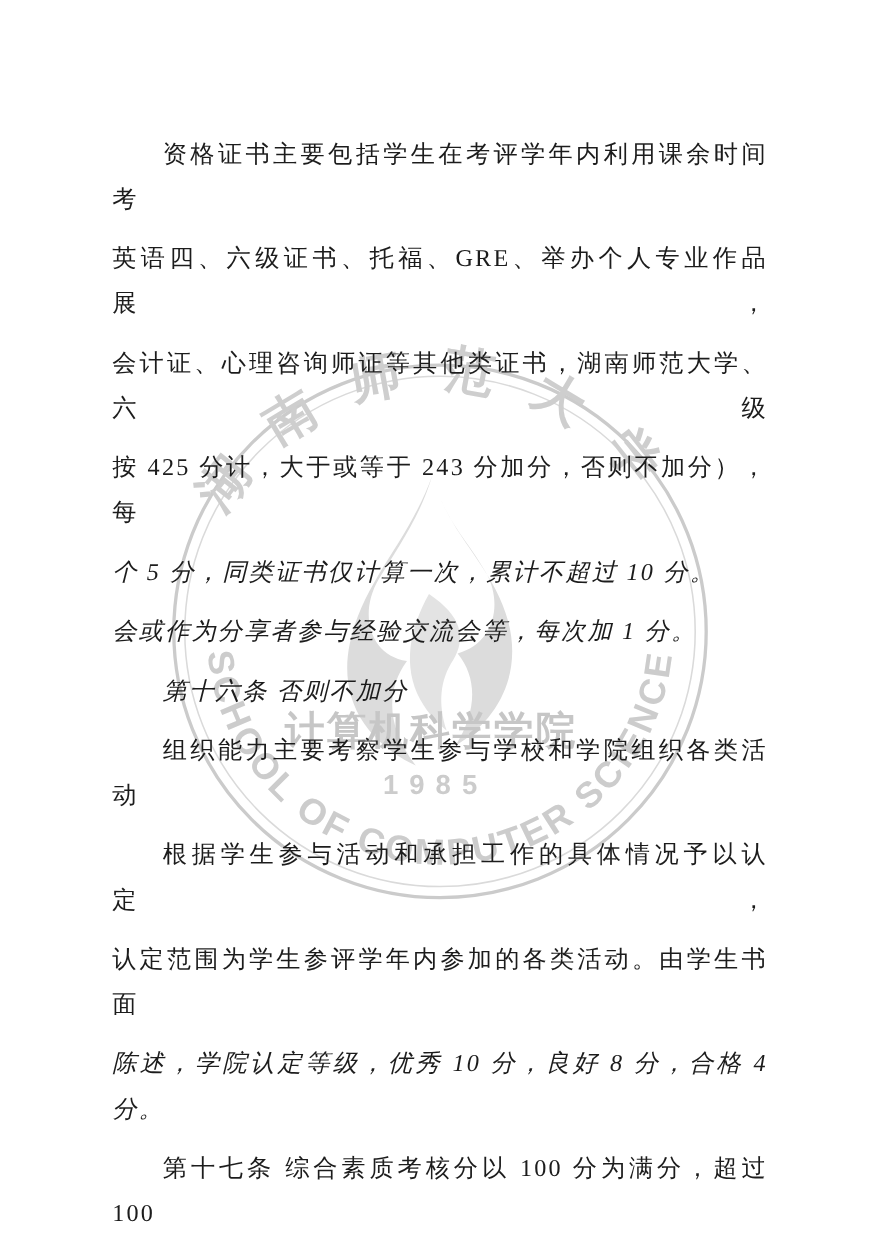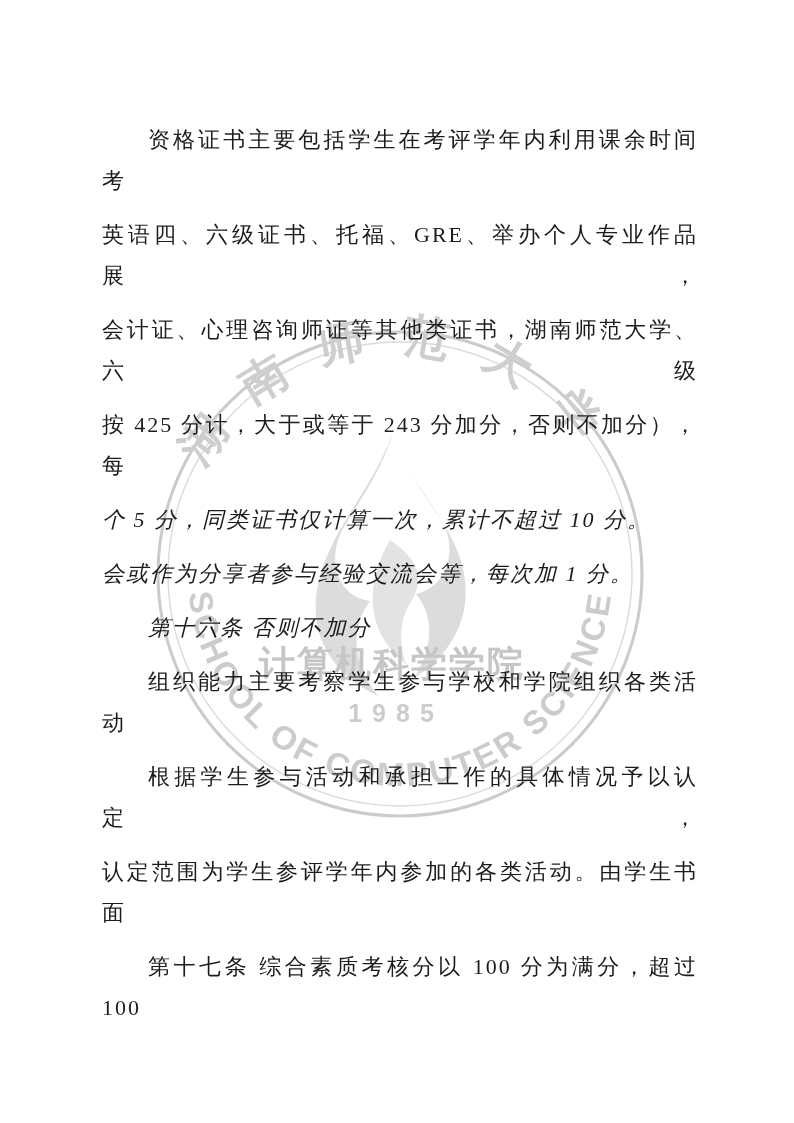--- a/index.html
+++ b/index.html
@@ -100,19 +100,20 @@
       </div>
       <div class="para">
         <div class="line first last">第十六条 否则不加分</div>
       </div>
       <div class="para">
         <div class="line first">组织能力主要考察学生参与学校和学院组织各类活动</div>
       </div>
       <div class="para">
         <div class="line first">根据学生参与活动和承担工作的具体情况予以认定，</div>
         <div class="line">认定范围为学生参评学年内参加的各类活动。由学生书面</div>
+        <div class="line last">陈述，学院认定等级，优秀 10 分，良好 8 分，合格 4 分。</div>
       </div>
       <div class="para">
         <div class="line first">第十七条 综合素质考核分以 100 分为满分，超过 100</div>
       </div>
     </div>
 
 </div>
 
 </body></html>

